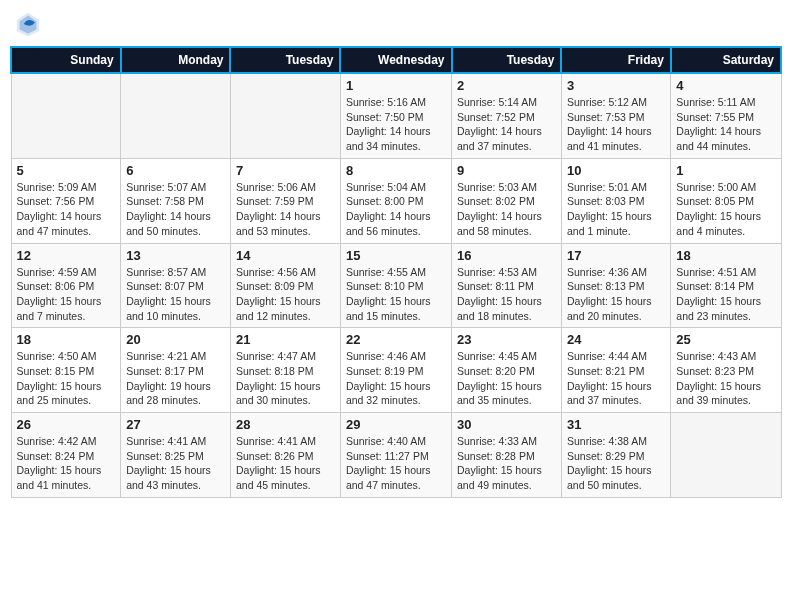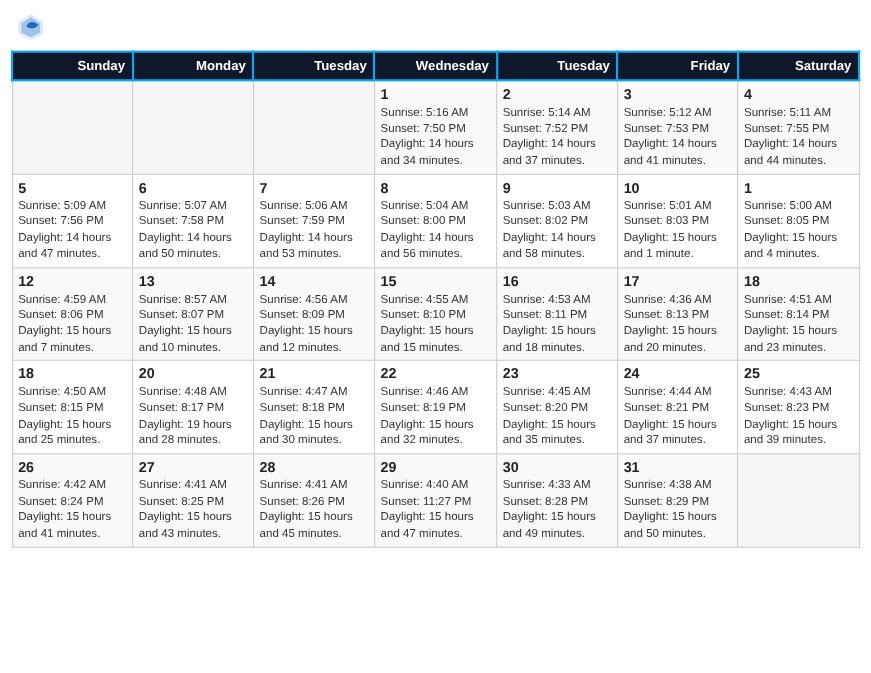--- a/index.html
+++ b/index.html
@@ -234,21 +234,21 @@
       </tr>
       <tr>
         <td>
           <span class="day-number">18</span>
           <div class="day-info">Sunrise: 4:50 AM</div>
           <div class="day-info">Sunset: 8:15 PM</div>
           <div class="day-info">Daylight: 15 hours and 25 minutes.</div>
         </td>
         <td>
           <span class="day-number">20</span>
-          <div class="day-info">Sunrise: 4:48 AM</div>
+          <div class="day-info">Sunrise: 4:21 AM</div>
           <div class="day-info">Sunset: 8:17 PM</div>
           <div class="day-info">Daylight: 19 hours and 28 minutes.</div>
         </td>
         <td>
           <span class="day-number">21</span>
           <div class="day-info">Sunrise: 4:47 AM</div>
           <div class="day-info">Sunset: 8:18 PM</div>
           <div class="day-info">Daylight: 15 hours and 30 minutes.</div>
         </td>
         <td>

